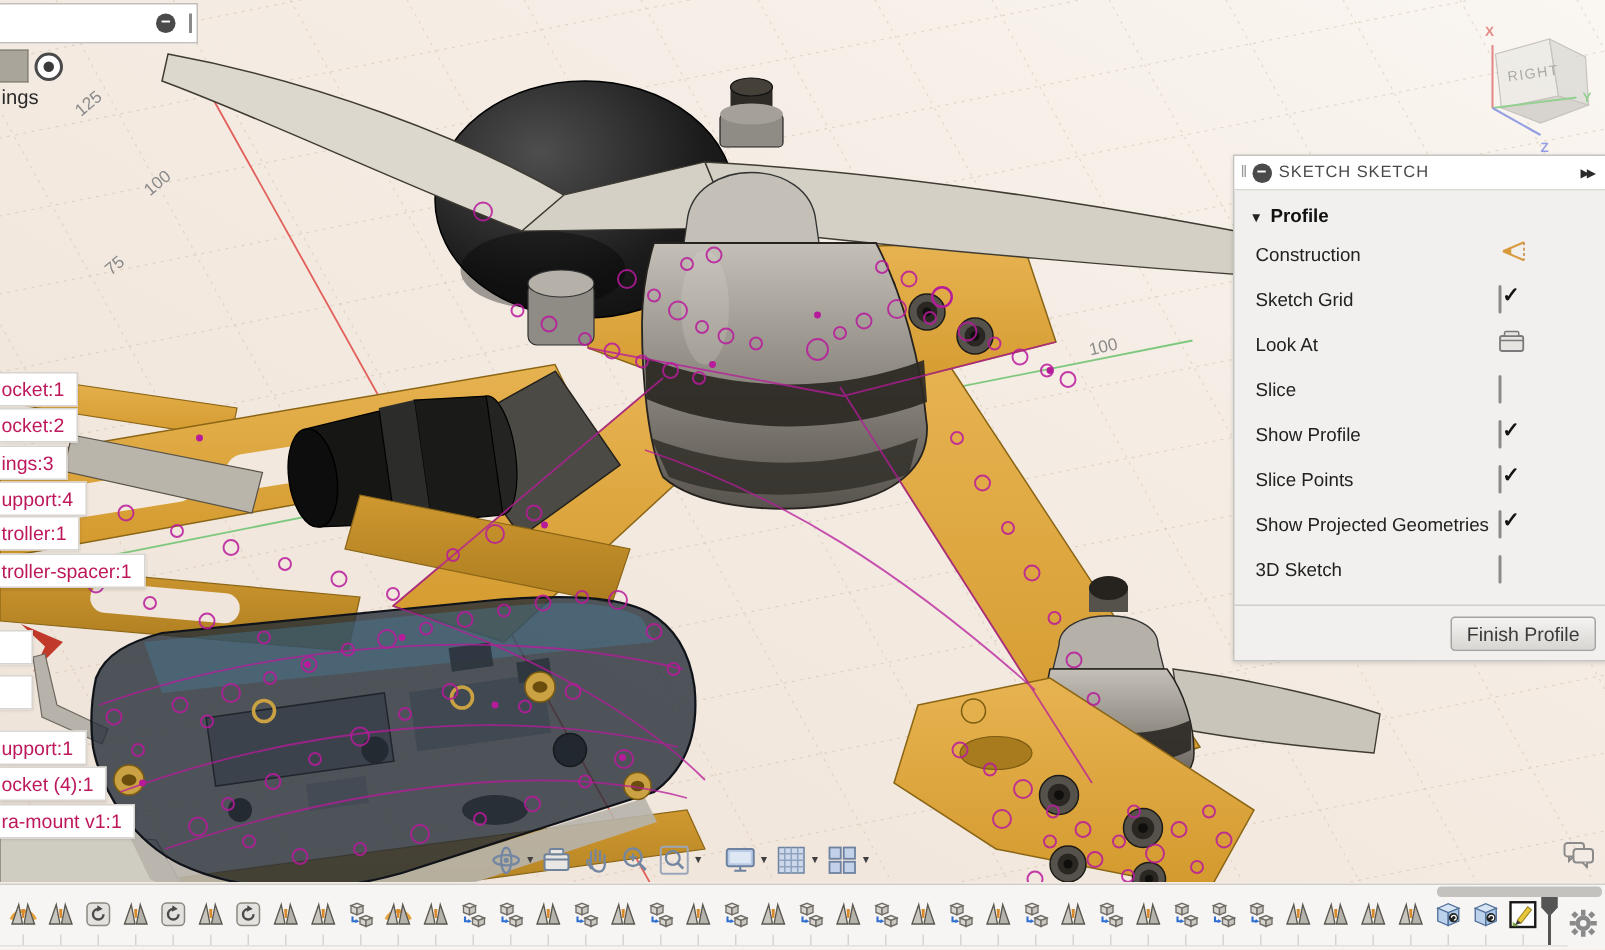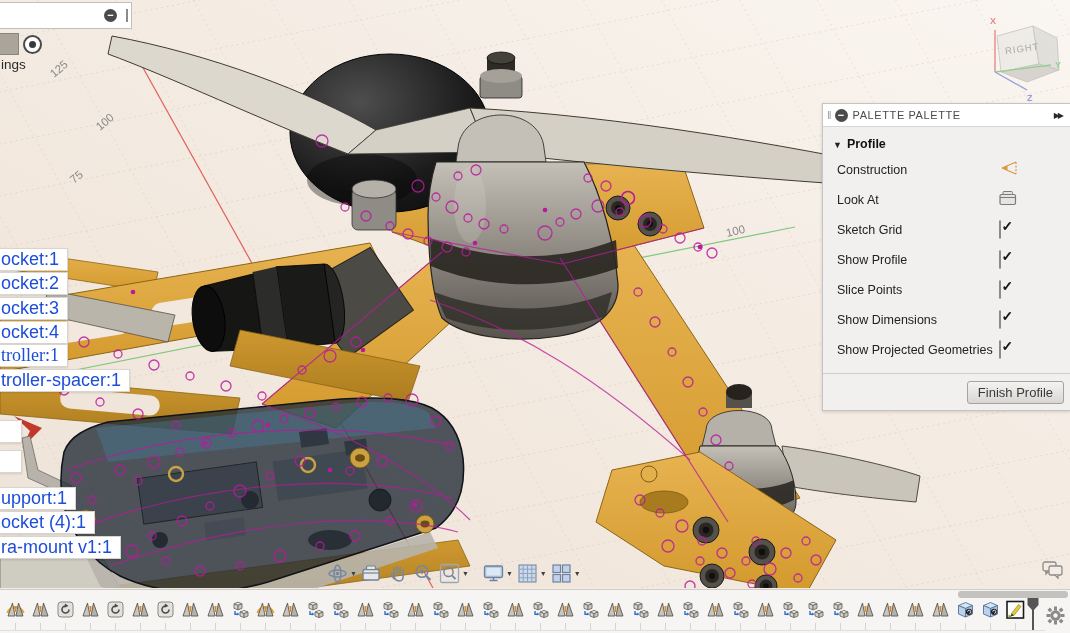--- a/index.html
+++ b/index.html
@@ -2,21 +2,21 @@
 <html><head>
 <meta charset="utf-8">
 <style>
   html,body{margin:0;padding:0;}
   body{width:1070px;height:633px;position:relative;overflow:hidden;
        font-family:"Liberation Sans", sans-serif;background:#f4ebe2;}
   
   #scene{position:absolute;left:0;top:0;z-index:0;}
   
   .occ-label{position:absolute;left:0;background:#fff;border:1px solid #d8d4cf;
-       border-left:none;color:#1d4ed8;font-size:18px;line-height:17px;
+       border-left:none;color:#be185d;font-size:13px;line-height:17px;
        padding:2px 8px 2px 1px;white-space:nowrap;box-shadow:0 1px 2px rgba(0,0,0,.12);}
   
   #tl-bar{position:absolute;left:0;top:2px;width:131px;height:25px;background:#fff;
        border:1px solid #c2c0bd;border-left:none;display:flex;align-items:center;
        justify-content:flex-end;z-index:2;}
   .circle-minus{width:13px;height:13px;border-radius:50%;background:#4a4a4a;color:#fff;
        font-size:11px;line-height:12px;text-align:center;font-weight:bold;}
   #tl-bar .grip{width:2px;height:13px;background:#8a8a8a;margin:0 3px 0 9px;}
   #tl-swatch{position:absolute;left:0;top:33px;width:18px;height:20px;background:#a9a59b;
        border:1px solid #8a867c;border-left:none;z-index:2;}
@@ -413,23 +413,23 @@
   <span class="circle-minus">−</span>
   <span class="grip"></span>
 </div>
 <div id="tl-swatch"></div>
 <div id="tl-radio"></div>
 <div id="tl-text">ings</div>
 
 <div id="labels-layer" style="position:absolute;left:0;top:0;z-index:2;">
     <div class="occ-label" style="top:248px;">ocket:1</div>
     <div class="occ-label" style="top:272px;">ocket:2</div>
-    <div class="occ-label" style="top:297px;">ocket:3</div>
-    <div class="occ-label" style="top:321px;">ocket:4</div>
-    <div class="occ-label" style="top:344px;font-family:Liberation Serif, serif;">troller:1</div>
+    <div class="occ-label" style="top:297px;">ings:3</div>
+    <div class="occ-label" style="top:321px;">upport:4</div>
+    <div class="occ-label" style="top:344px;">troller:1</div>
     <div class="occ-label" style="top:369px;">troller-spacer:1</div>
     <div class="occ-label" style="top:420px;width:12px;height:17px;"></div>
     <div class="occ-label" style="top:450px;width:12px;height:17px;"></div>
     <div class="occ-label" style="top:487px;text-align:center;">upport:1</div>
     <div class="occ-label" style="top:511px;">ocket (4):1</div>
     <div class="occ-label" style="top:536px;">ra-mount v1:1</div>
   </div>
 
 <svg id="viewcube" width="92" height="96" viewBox="0 0 92 96">
   <path d="M22,28 L58,18 L64,56 L26,64 Z" fill="#eceae6" stroke="#b9b7b3" stroke-width="0.8"></path>
@@ -441,63 +441,67 @@
   <line x1="20" y1="64" x2="52" y2="82" stroke="#7a8ae0" stroke-width="1.4"></line>
   <text x="15" y="16" font-size="9" fill="#e07070" font-weight="bold">X</text>
   <text x="80" y="60" font-size="9" fill="#7ac87a" font-weight="bold">Y</text>
   <text x="52" y="93" font-size="9" fill="#7a8ae0" font-weight="bold">Z</text>
 </svg>
 
 <div id="palette">
   <div id="palette-header">
     <span class="grip">‖</span>
     <span class="circle-minus">−</span>
-    <span id="palette-title">PALETTE PALETTE</span>
+    <span id="palette-title">SKETCH SKETCH</span>
     <span id="palette-collapse">▶▶</span>
   </div>
   <div id="options-header">
     <span class="tri">▼</span><span>Profile</span>
   </div>
   <div id="palette-rows">
       <div class="prow">
     <span class="plabel">Construction</span>
     <span class="pctrl"><svg width="20" height="16" viewBox="0 0 20 16">
             <path d="M3,8 L17,2" stroke="#d89a3e" stroke-width="1.3" fill="none"></path>
             <path d="M3,8 L17,14" stroke="#d89a3e" stroke-width="1.3" fill="none"></path>
             <path d="M17,2 L17,14" stroke="#c4873a" stroke-width="1" stroke-dasharray="2,1.6" fill="none"></path>
             <path d="M3,8 l5.5,-2.2 v4.4 Z" fill="#d89a3e"></path>
           </svg></span>
       </div>
       <div class="prow">
+    <span class="plabel">Sketch Grid</span>
+    <span class="pctrl"><span class="cb checked"></span></span>
+      </div>
+      <div class="prow">
     <span class="plabel">Look At</span>
     <span class="pctrl"><svg width="18" height="15" viewBox="0 0 18 15">
             <rect x="1" y="4" width="15.5" height="10" rx="1.5" fill="#e6e4e0" stroke="#7a7a7a" stroke-width="1.2"></rect>
             <rect x="4" y="1" width="9.5" height="3" rx="1" fill="#e6e4e0" stroke="#7a7a7a"></rect>
             <line x1="1" y1="7" x2="16.5" y2="7" stroke="#7a7a7a"></line>
           </svg></span>
       </div>
       <div class="prow">
-    <span class="plabel">Sketch Grid</span>
-    <span class="pctrl"><span class="cb checked"></span></span>
+    <span class="plabel">Slice</span>
+    <span class="pctrl"><span class="cb "></span></span>
       </div>
       <div class="prow">
     <span class="plabel">Show Profile</span>
     <span class="pctrl"><span class="cb checked"></span></span>
       </div>
       <div class="prow">
     <span class="plabel">Slice Points</span>
     <span class="pctrl"><span class="cb checked"></span></span>
       </div>
       <div class="prow">
-    <span class="plabel">Show Dimensions</span>
+    <span class="plabel">Show Projected Geometries</span>
     <span class="pctrl"><span class="cb checked"></span></span>
       </div>
       <div class="prow">
-    <span class="plabel">Show Projected Geometries</span>
-    <span class="pctrl"><span class="cb checked"></span></span>
+    <span class="plabel">3D Sketch</span>
+    <span class="pctrl"><span class="cb "></span></span>
       </div>
     </div>
   <div id="palette-footer">
     <button id="finish-btn">Finish Profile</button>
   </div>
 </div>
 
 <div id="navbar">
     <span class="nav-item">
       <svg width="23" height="23" viewBox="0 0 23 23">

